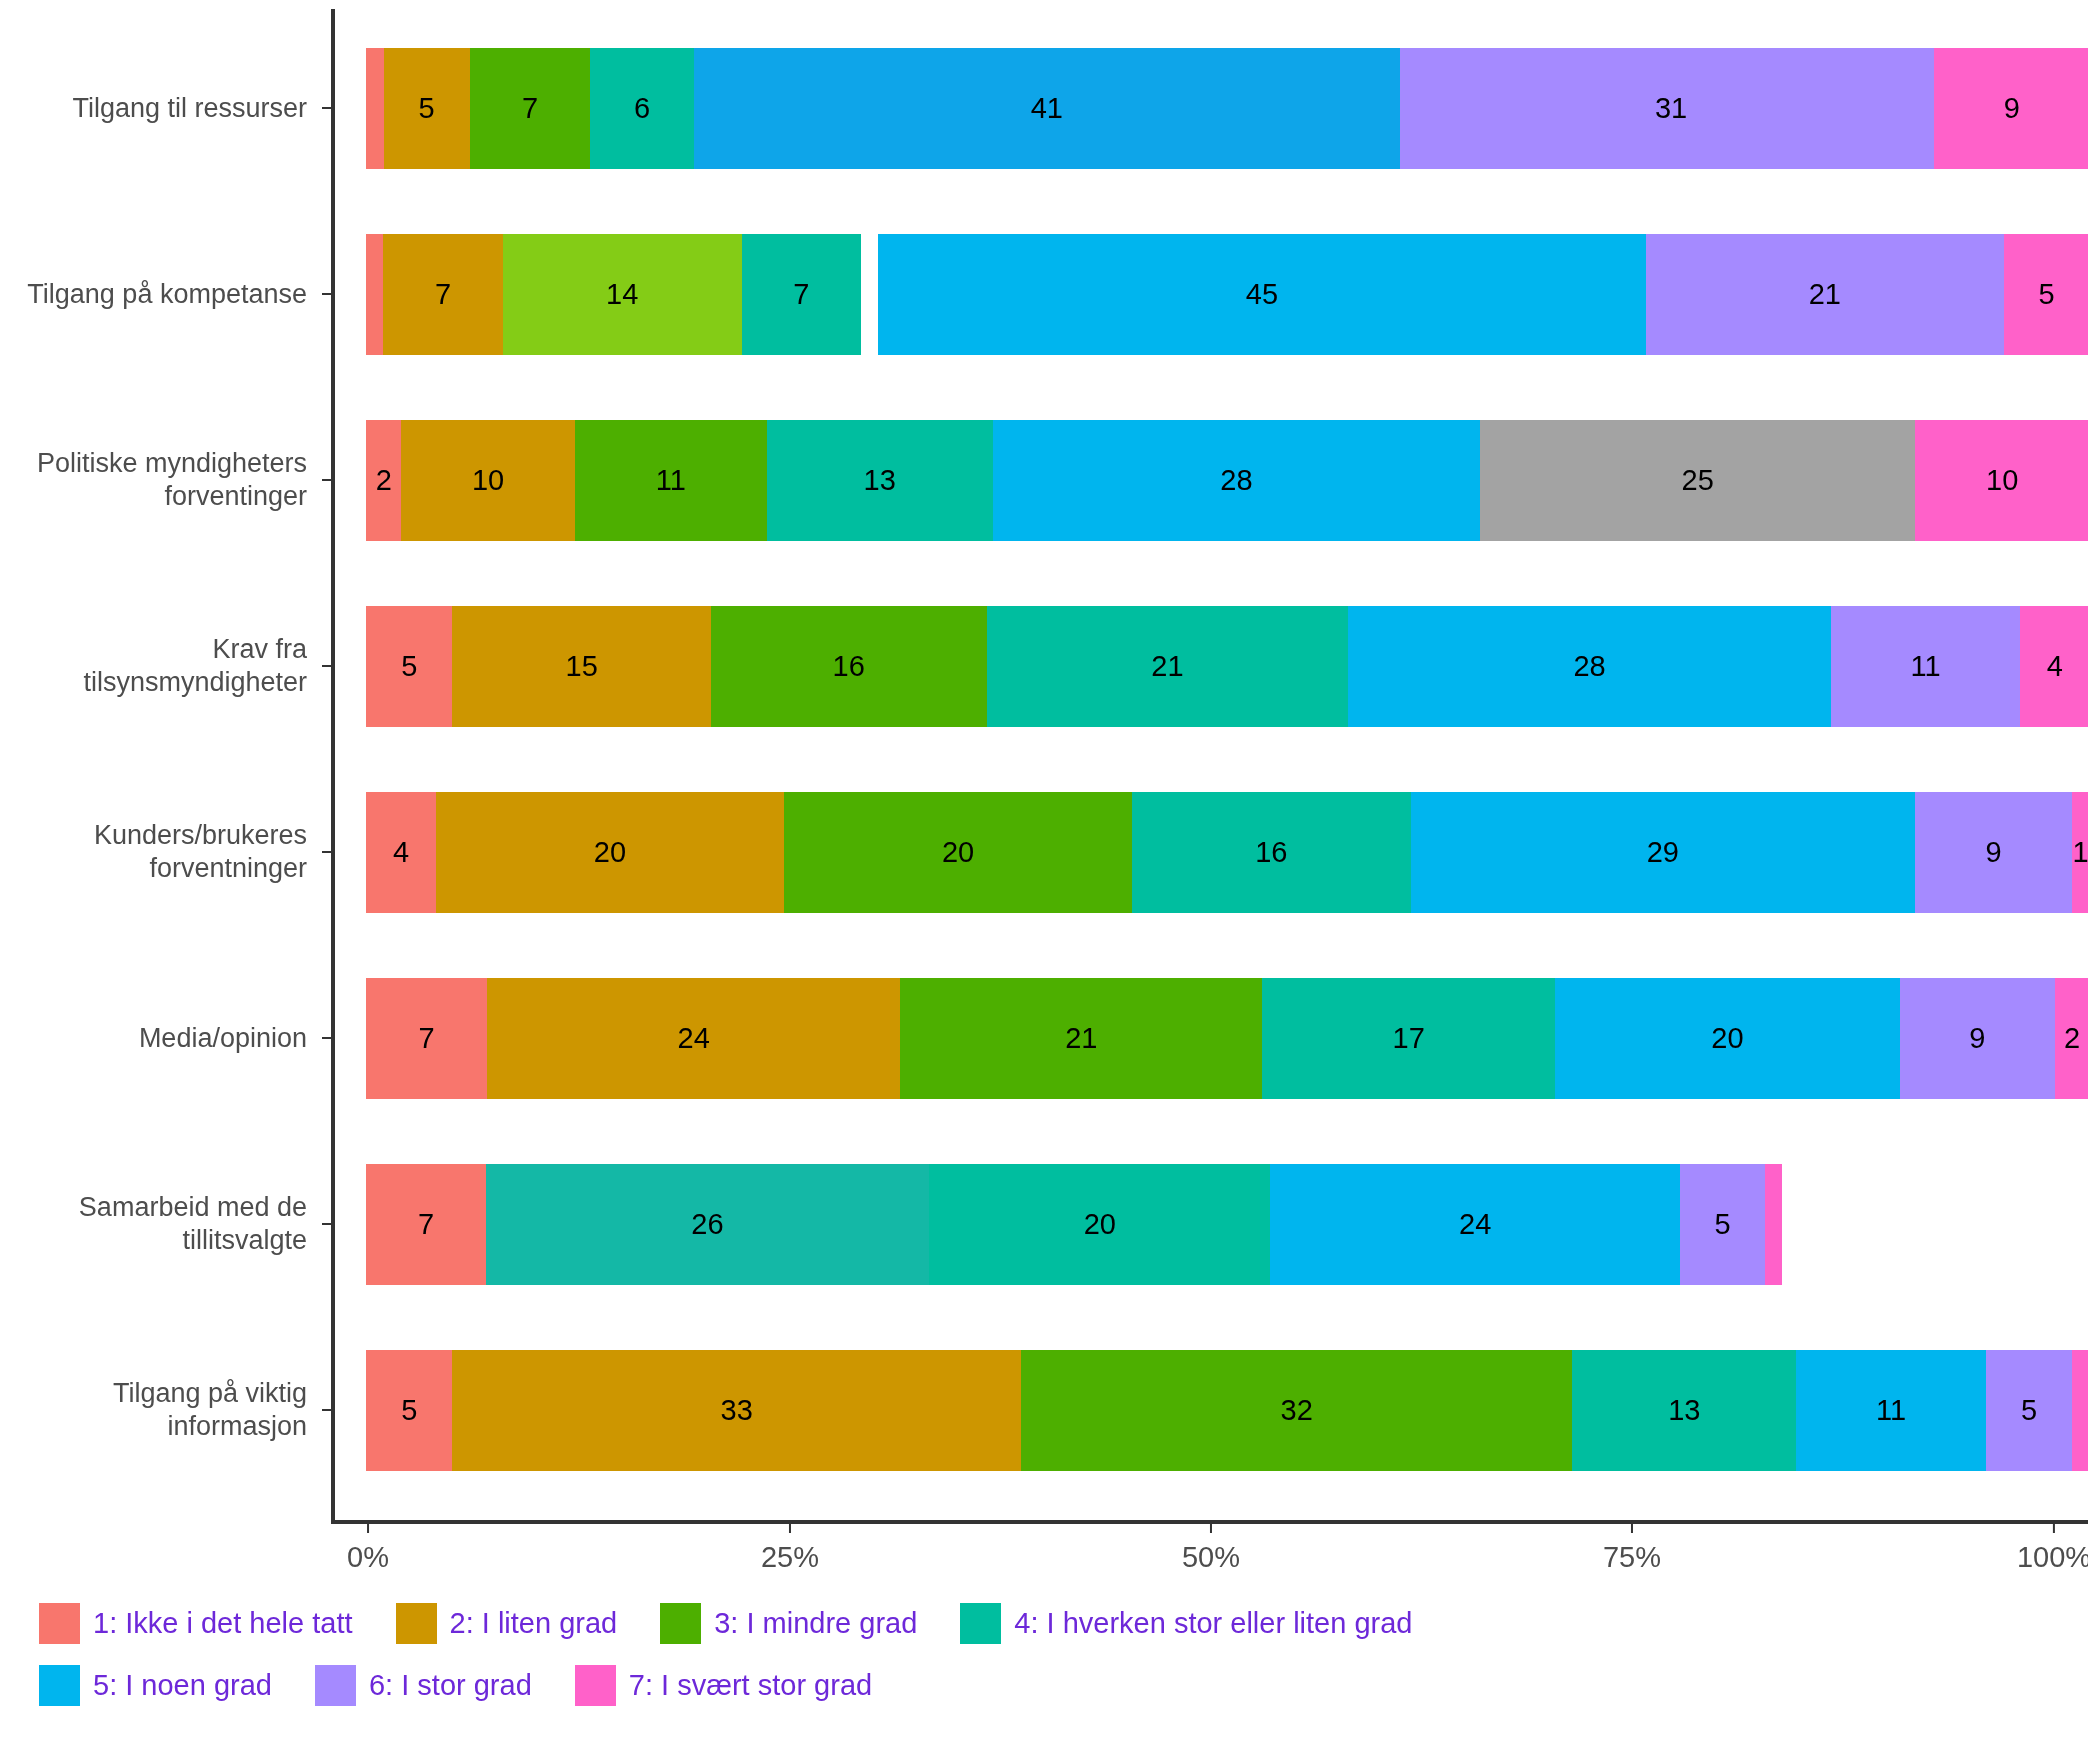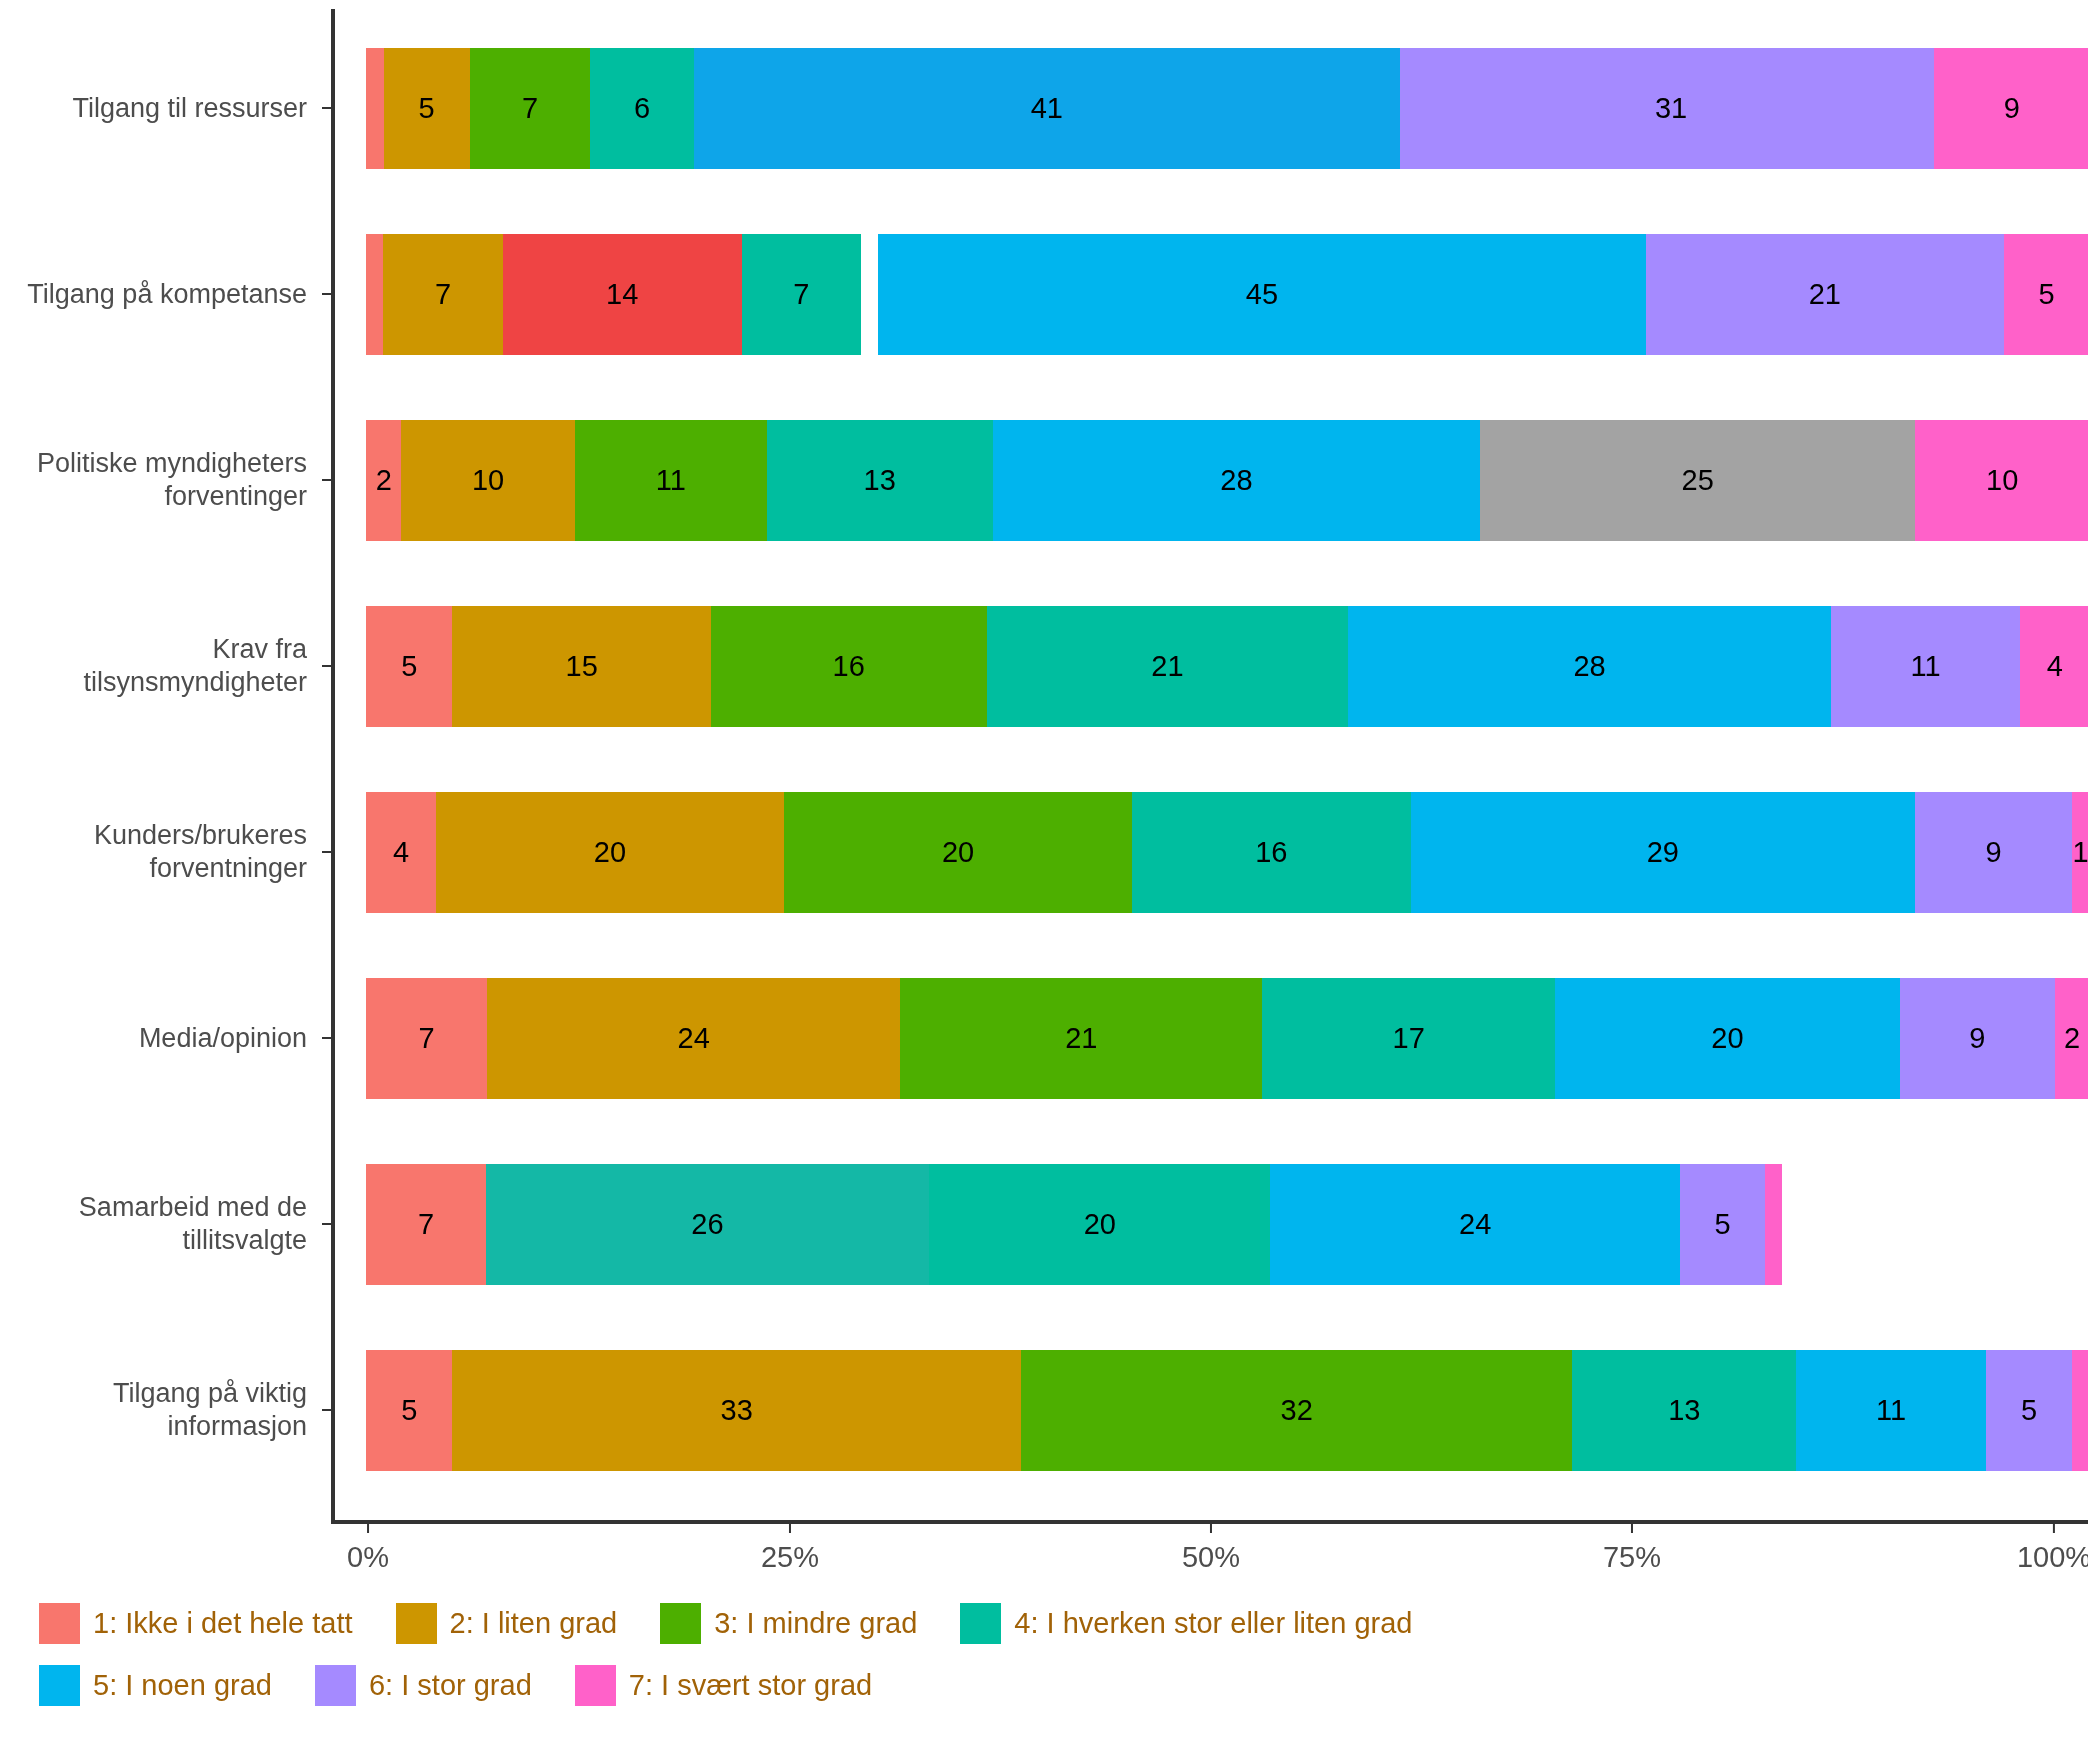--- a/index.html
+++ b/index.html
@@ -172,21 +172,21 @@
 
   .legend-swatch {
     width: 41px;
     height: 41px;
     margin-right: 13px;
     flex: 0 0 auto;
   }
 
   .legend-label {
     font-size: 29px;
-    color: #a16207;
+    color: #6d28d9;
     white-space: nowrap;
   }
 </style>
 </head>
 <body>
 
 <div id="chart-root">
 
   <div class="plot-wrap">
 
@@ -209,21 +209,21 @@
             </div>
           </div>
         </div>
         <div class="row">
           <div class="ylab">Tilgang på kompetanse</div>
           <div class="tick-mark"></div>
           <div class="bar-cell">
             <div class="bar">
               <div class="seg" style="width: 1%; background: rgb(248, 118, 109);"></div>
               <div class="seg" style="width: 7%; background: rgb(205, 150, 0);">7</div>
-              <div class="seg" style="width: 14%; background: #ef4444;">14</div>
+              <div class="seg" style="width: 14%; background: #84cc16;">14</div>
               <div class="seg" style="width: 7%; background: rgb(0, 190, 159);">7</div>
               <div class="seg" style="width: 45%; background: rgb(0, 181, 238); margin-left: 17px;">45</div>
               <div class="seg" style="width: 21%; background: rgb(165, 138, 255);">21</div>
               <div class="seg" style="width: 5%; background: rgb(255, 97, 201);">5</div>
             </div>
           </div>
         </div>
         <div class="row">
           <div class="ylab">Politiske myndigheters
 forventinger</div>

